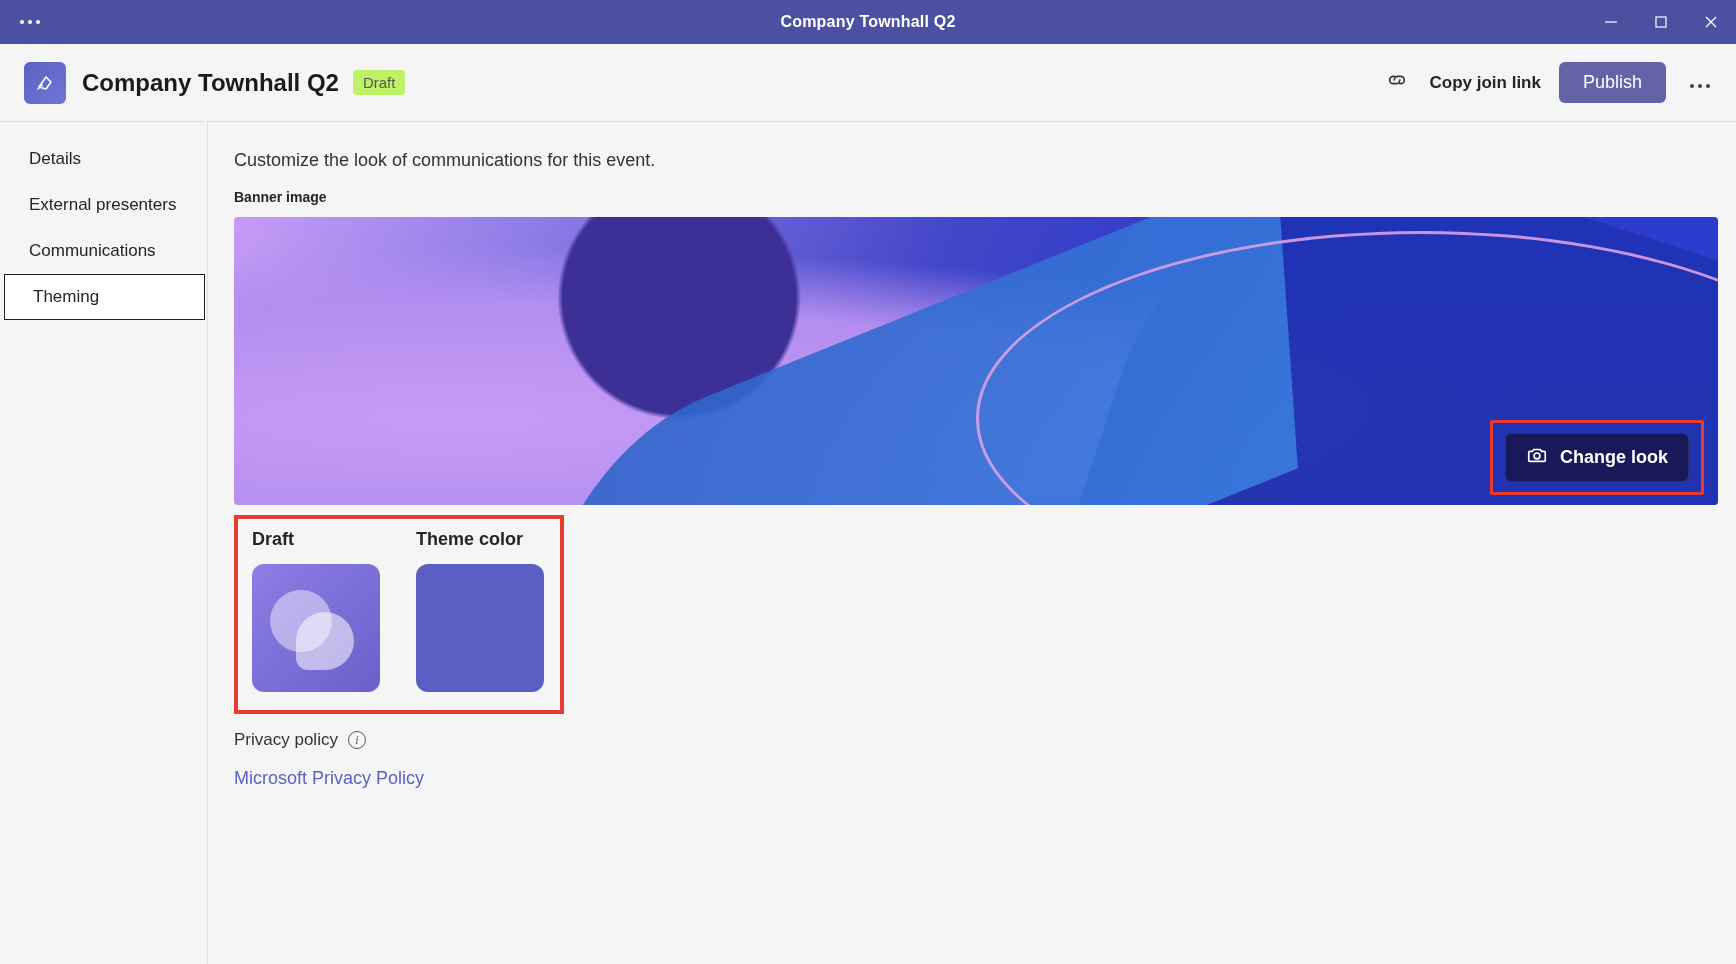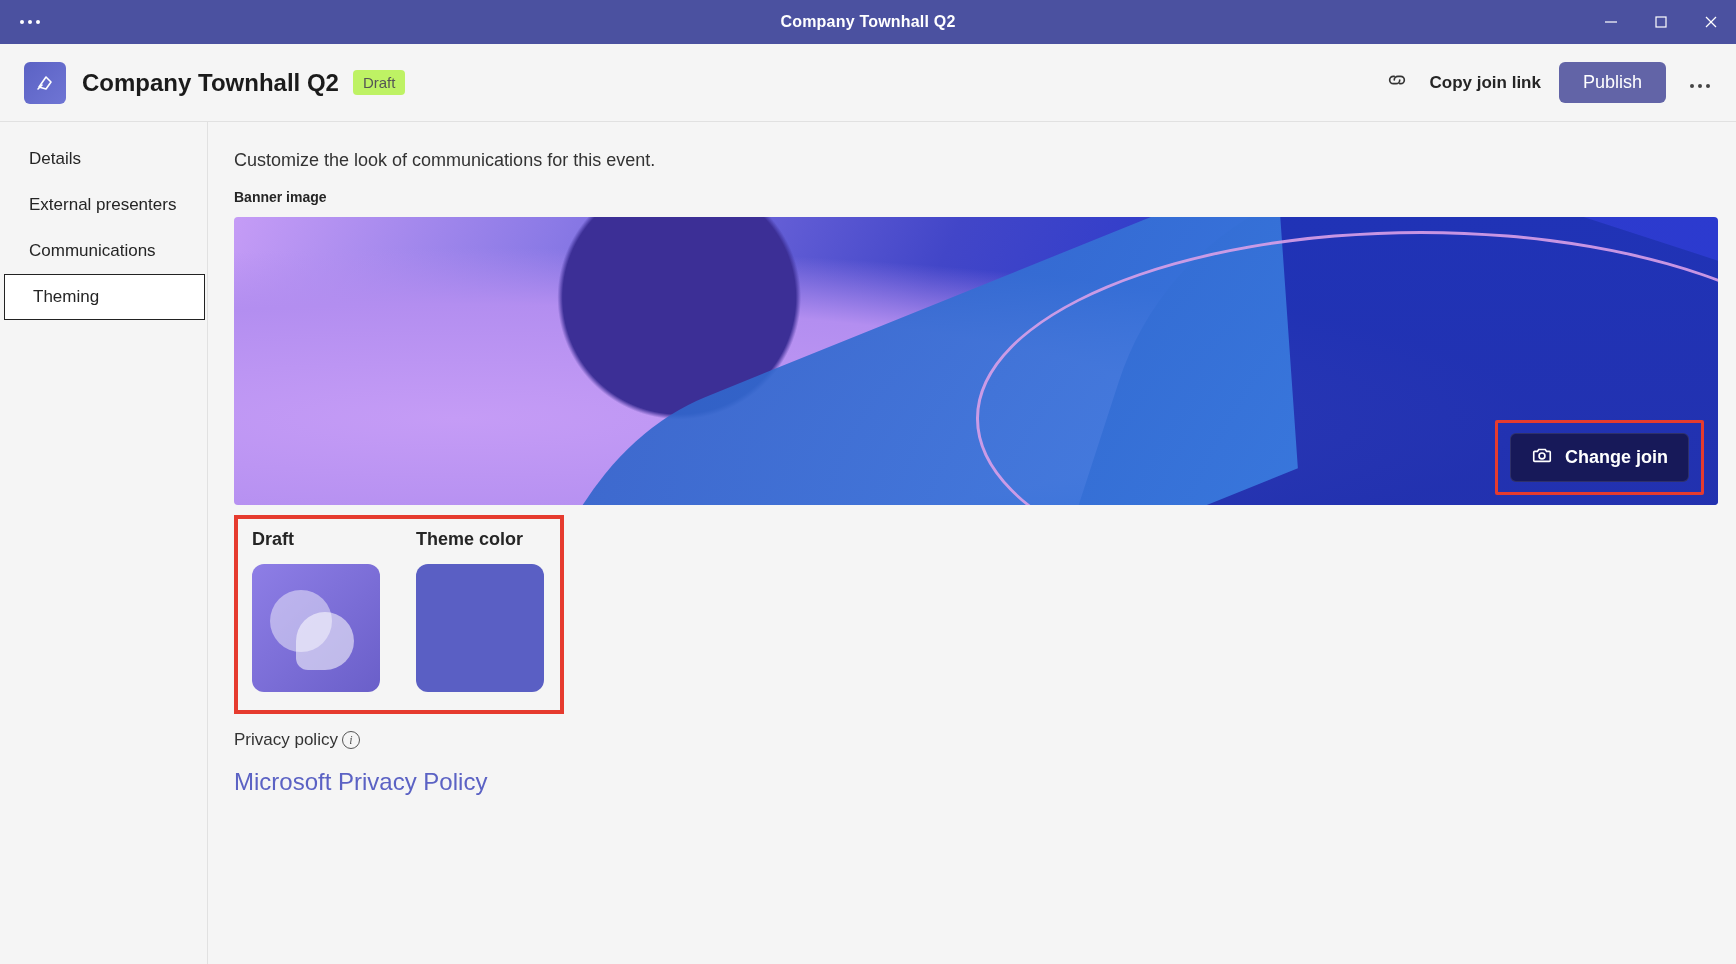--- a/index.html
+++ b/index.html
@@ -245,32 +245,32 @@
   }
   .theme-tile {
     background: #5a5fc4;
   }
 
   .privacy-row {
     margin-top: 16px;
     font-size: 17px;
     display: flex;
     align-items: center;
-    gap: 4px;
+    gap: 10px;
     color: #333;
   }
   .info-icon {
     width:18px;height:18px;border:1.2px solid #555;border-radius:50%;
     display:inline-flex;align-items:center;justify-content:center;
     font-size:12px;font-family:Georgia,serif;font-style:italic;color:#555;
   }
   .privacy-link {
     margin-top: 18px;
     color: #5b62c4;
-    font-size: 24px;
+    font-size: 18px;
     cursor: pointer;
   }
 </style>
 </head>
 <body>
 
 <div class="titlebar">
   <div class="left">
     <div class="dots">
       <span></span>
@@ -348,21 +348,21 @@
       <div class="swoop1"></div>
       <div class="arc"></div>
       <div class="highlight-box">
         <div class="change-image-btn">
           <span>
             <svg width="22" height="22" viewBox="0 0 24 24" fill="none">
               <path d="M4 8h3l1.5-2h7L17 8h3a1 1 0 0 1 1 1v9a1 1 0 0 1-1 1H4a1 1 0 0 1-1-1V9a1 1 0 0 1 1-1z" stroke="#fff" stroke-width="1.8" fill="none"></path>
               <circle cx="12" cy="13" r="3.2" stroke="#fff" stroke-width="1.8"></circle>
             </svg>
           </span>
-          <span>Change join</span>
+          <span>Change look</span>
         </div>
       </div>
     </div>
 
     <div class="tiles-highlight">
       <div class="tiles-row">
         <div class="tile-col">
           <div class="label">Draft</div>
           <div class="tile logo-tile">
             <div class="blob1"></div>

